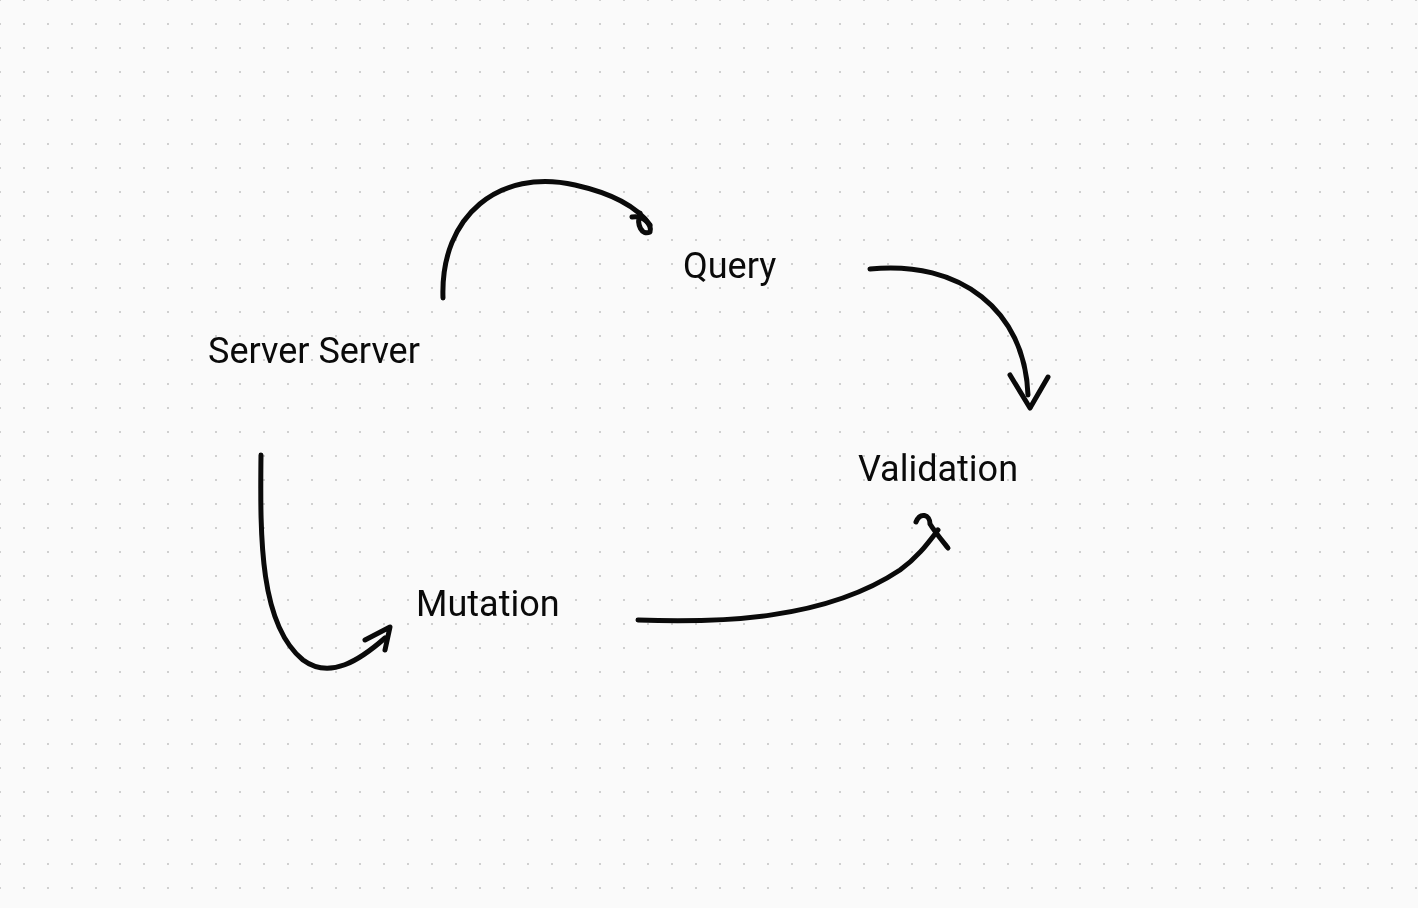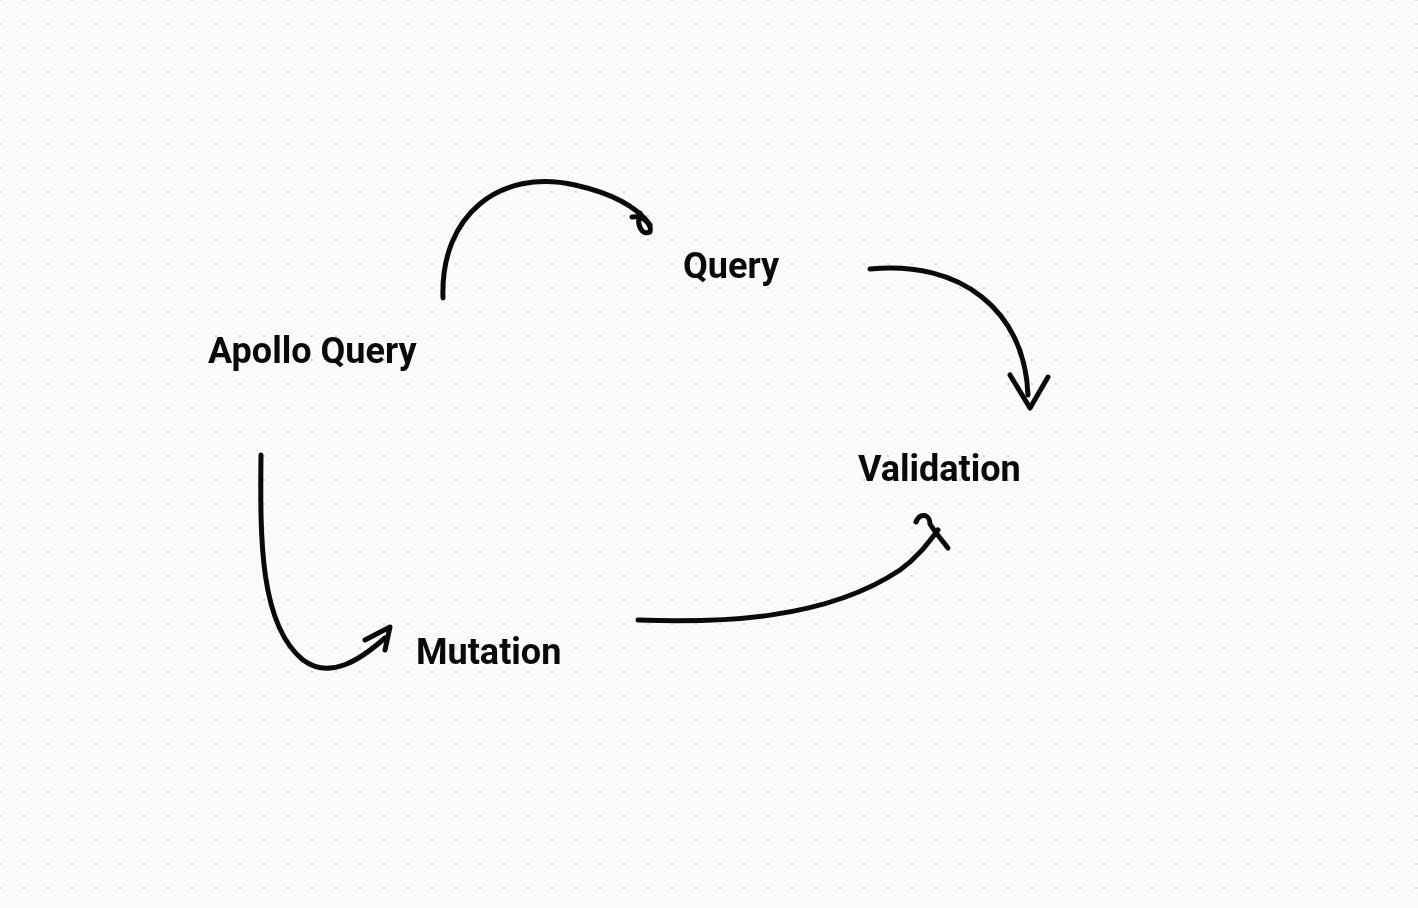--- a/index.html
+++ b/index.html
@@ -13,21 +13,21 @@
       background-color: #fafafa;
       background-image: radial-gradient(circle, #d0d0d0 1.5px, transparent 1.5px);
       background-size: 24px 24px;
       background-position: 12px 12px;
       position: relative;
       font-family: -apple-system, BlinkMacSystemFont, 'Segoe UI', Roboto, Helvetica, Arial, sans-serif;
       overflow: hidden;
     }
     .node {
       position: absolute;
-      font-weight: 700;
+      font-weight: 400;
       font-size: 36px;
       color: #0a0a0a;
       white-space: nowrap;
     }
     .arrow-svg {
       position: absolute;
       top: 0;
       left: 0;
       width: 1418px;
       height: 908px;
@@ -44,25 +44,25 @@
       fill: none;
       stroke: #0a0a0a;
       stroke-width: 5;
       stroke-linecap: round;
       stroke-linejoin: round;
     }
   </style>
 </head>
 <body>
 
-<div class="node" style="left:208px; top:330px;">Apollo Query</div>
+<div class="node" style="left:208px; top:330px;">Server Server</div>
 
 <div class="node" style="left:683px; top:245px;">Query</div>
 
-<div class="node" style="left:416px; top:583px;margin-top:48px;">Mutation</div>
+<div class="node" style="left:416px; top:583px;">Mutation</div>
 
 <div class="node" style="left:858px; top:448px;">Validation</div>
 
 <svg class="arrow-svg" viewBox="0 0 1418 908">
 
   <g>
     <path class="arrow-path" d="M 443 298 C 440 215, 500 168, 575 185 C 615 194, 638 208, 650 225"></path>
 
     <path class="arrow-head" d="M 632 217 C 645 215, 652 226, 650 232 C 642 236, 636 225, 640 213"></path>
   </g>

